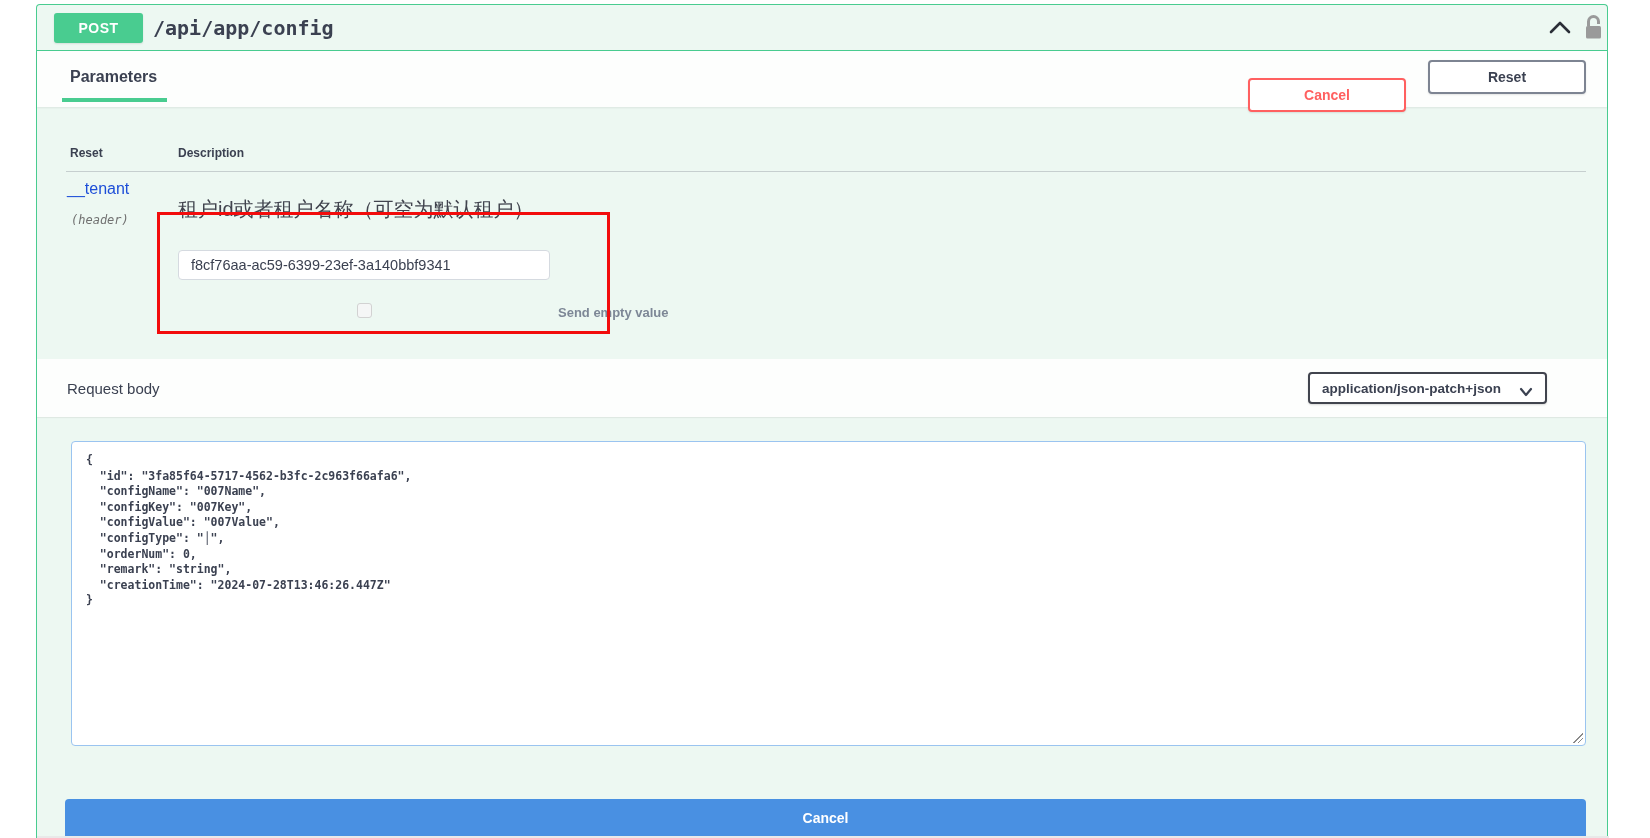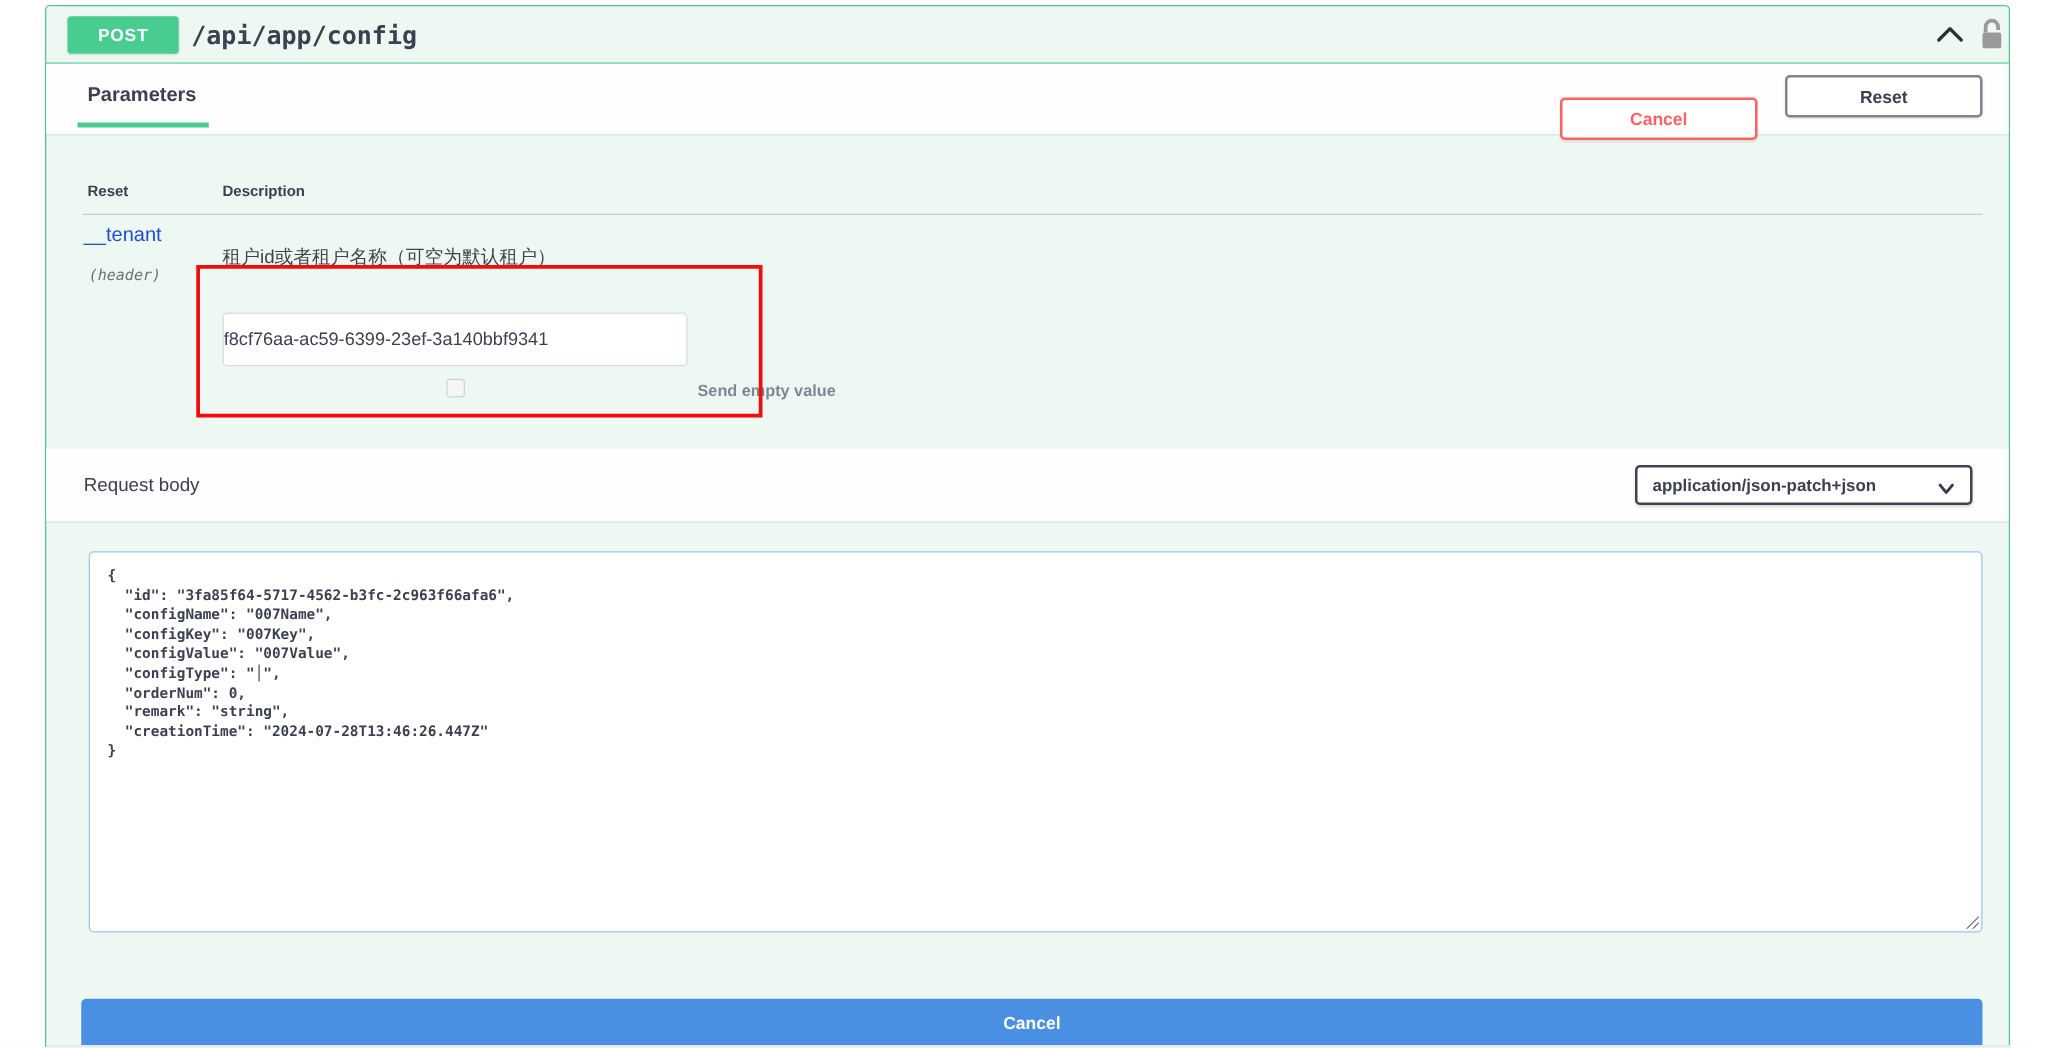--- a/index.html
+++ b/index.html
@@ -38,39 +38,39 @@
 
   
   .col-head { position:absolute; top:141px; font-size:12px; font-weight:bold; color:#3b4151; }
   .col-head-name { left:33px; }
   .col-head-desc { left:141px; }
   .table-divider { position:absolute; left:29px; top:166px; width:1520px; height:1px;
                    background:rgba(59,65,81,.22); }
   .param-name { position:absolute; left:30px; top:175px; font-size:16px; color:#1d4ed8; }
   .param-in { position:absolute; left:34px; top:208px; font-size:12px; font-style:italic;
               font-family:"DejaVu Sans Mono","Liberation Mono",monospace; color:#707070; }
-  .param-desc { position:absolute; left:141px; top:191px; font-size:15px; color:#41444e; }
-  .param-input { position:absolute; left:141px; top:245px; width:372px; height:43px;
-                 border:1px solid #d5dae0; border-radius:4px; background:#fff; padding:0 0;
+  .param-desc { position:absolute; left:141px; top:191px; font-size:20px; color:#41444e; }
+  .param-input { position:absolute; left:141px; top:245px; width:372px; height:30px;
+                 border:1px solid #d5dae0; border-radius:4px; background:#fff; padding:0 12px;
                  font-size:14.5px; color:#3b4151; font-family:"Liberation Sans","DejaVu Sans",sans-serif;
                  outline:none; }
   .empty-checkbox { position:absolute; left:320px; top:298px; width:15px; height:15px;
                     border:1px solid #d2d2d2; border-radius:3px; background:#f5f6f6; cursor:pointer; }
   .send-empty-label { position:absolute; left:521px; top:300px; font-size:13px; font-weight:bold; color:#7d8796; }
 
   
   .annotation-rect { position:absolute; left:120px; top:207px; width:453px; height:122px;
                      border:3px solid #f20c0c; z-index:5; pointer-events:none; }
 
   
   .body-header { position:absolute; left:0; top:354px; width:100%; height:58px;
                  background:rgba(255,255,255,.85); box-shadow:0 1px 1px rgba(0,0,0,.06); }
   .body-title { position:absolute; left:30px; top:0; height:58px; display:flex; align-items:center;
                 font-size:15px; color:#3b4151; }
-  .content-type-select { position:absolute; left:1271px; top:13px; width:270px; height:32px;
+  .content-type-select { position:absolute; left:1271px; top:13px; width:239px; height:32px;
                          background:#fff; border:2px solid #41444e; border-radius:4px;
                          display:flex; align-items:center; cursor:pointer;
                          box-shadow:0 1px 2px rgba(0,0,0,.15); }
   .content-type-value { padding-left:12px; font-size:13.5px; font-weight:bold; color:#3b4151; }
   .select-chevron { position:absolute; right:12px; top:9px; width:14px; height:10px; }
 
   
   .body-textarea { position:absolute; left:34px; top:436px; width:1515px; height:305px;
                    background:#fff; border:1px solid #9ac4f0; border-radius:4px;
                    padding:11px 14px; resize:none; outline:none; white-space:pre; overflow:hidden;

